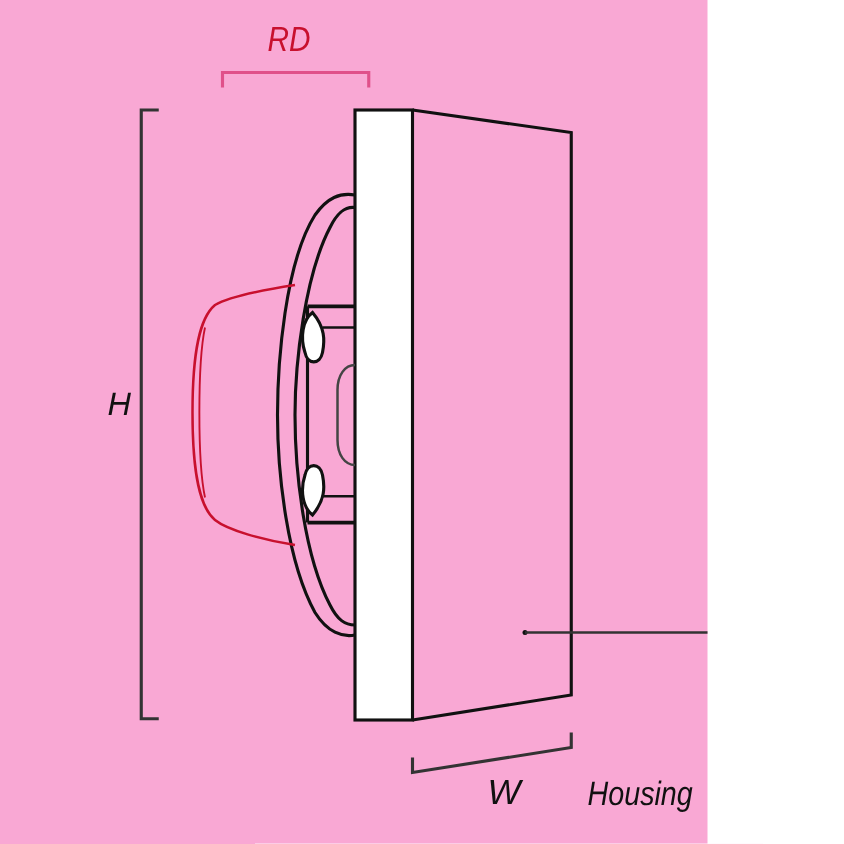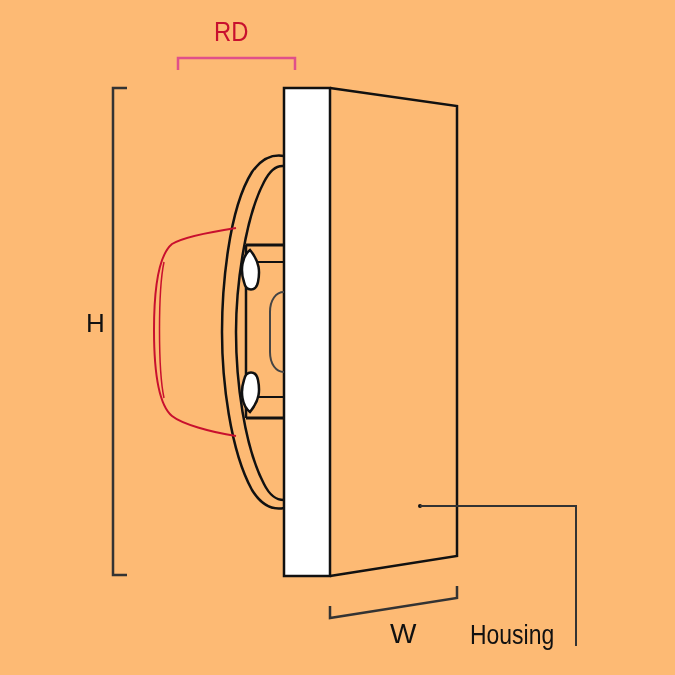--- a/index.html
+++ b/index.html
@@ -1,16 +1,16 @@
 <!DOCTYPE html>
 <html><head>
 <meta charset="utf-8">
 <style>
   html, body { margin: 0; padding: 0; background: #ffffff; }
-  #canvas { position: relative; width: 675px; height: 675px; background: #fdba74; overflow: hidden; }
+  #canvas { position: relative; width: 566px; height: 675px; background: #f9a8d4; overflow: hidden; font-style: italic; }
   svg { position: absolute; left: 0; top: 0; }
   .lbl { position: absolute; font-family: "Liberation Sans", sans-serif; line-height: 1; white-space: nowrap; }
   .lbl-rd { left: 214px; top: 18px; font-size: 28px; color: #c8102e; transform: scaleX(0.85); transform-origin: left top; }
   .lbl-h { left: 86px; top: 310px; font-size: 26px; color: #111111; }
   .lbl-w { left: 390px; top: 620px; font-size: 28px; color: #111111; }
   .lbl-housing { left: 470px; top: 622px; font-size: 27px; color: #111111; transform: scaleX(0.85); transform-origin: left top; }
 </style>
 </head>
 <body>
 

